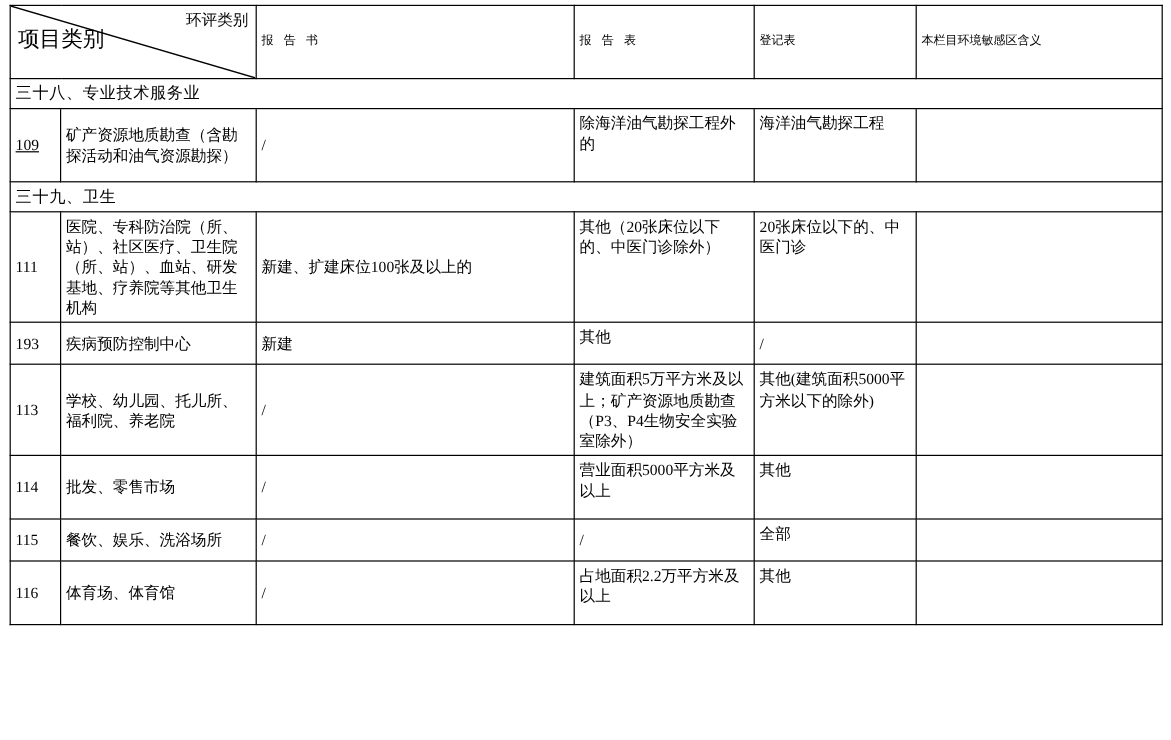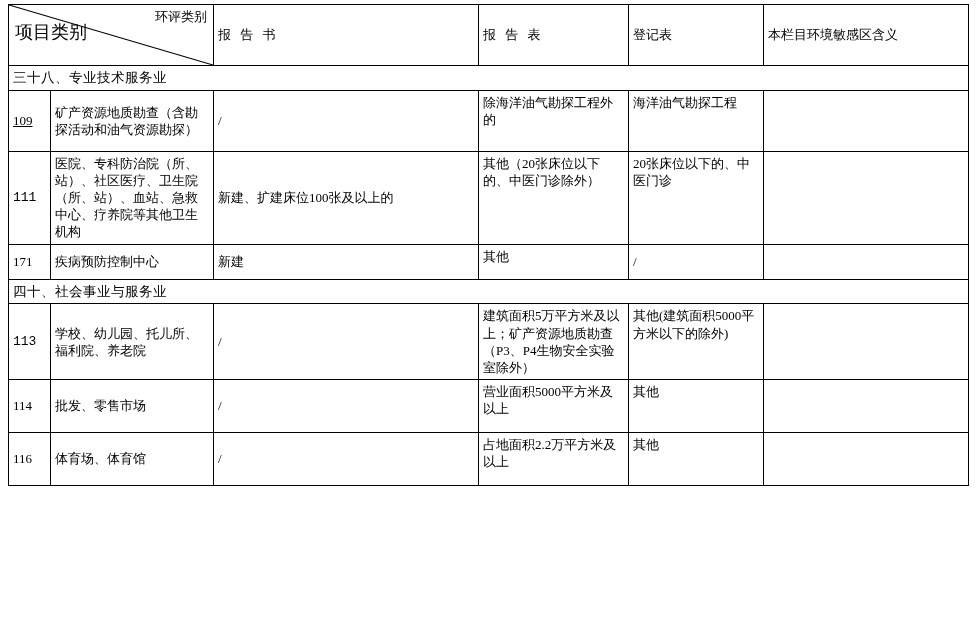--- a/index.html
+++ b/index.html
@@ -65,21 +65,21 @@
   .hdr-corner .cat-bottom {
     position: absolute;
     left: 6px;
     bottom: 20px;
     font-size: 18px;
     white-space: nowrap;
   }
   .hdr-cell {
     text-align: center;
     vertical-align: middle !important;
-    font-size: 13px;
+    font-size: 10px;
     height: 54px;
   }
   .spaced {
     letter-spacing: 3px;
   }
   .center {
     text-align: center;
   }
   .middle {
     vertical-align: middle !important;
@@ -89,21 +89,21 @@
     vertical-align: middle !important;
   }
   .section-row td {
     font-weight: bold;
     font-size: 13.5px;
     padding: 4px 6px;
     letter-spacing: 0.5px;
     margin-left: 41px;
   }
   .tall-1 { height: 54px; text-decoration: underline; }
-  .tall-2 { height: 58px; font-family: Liberation Mono, monospace; }
+  .tall-2 { height: 58px; }
   .tall-3 { height: 46px; }
   .tall-4 { height: 28px; }
 </style>
 </head>
 <body>
 
 <div class="page">
   <table class="env-table">
     <colgroup>
       <col class="c0">
@@ -133,56 +133,64 @@
           <td colspan="6">三十八、专业技术服务业</td>
         </tr>
         <tr>
           <td class="num tall-1">109</td>
           <td class="middle">矿产资源地质勘查（含勘探活动和油气资源勘探）</td>
           <td class="center middle">/</td>
           <td class="">除海洋油气勘探工程外的</td>
           <td class="">海洋油气勘探工程</td>
           <td class=""></td>
         </tr>
+        <tr class="section-row">
+          <td colspan="6">三十九、卫生</td>
+        </tr>
         <tr>
           <td class="num tall-2">111</td>
-          <td class="middle">医院、专科防治院（所、站）、社区医疗、卫生院（所、站）、血站、急救中心、疗养院等其他卫生机构</td>
+          <td class="middle">医院、专科防治院（所、站）、社区医疗、卫生院（所、站）、血站、研发基地、疗养院等其他卫生机构</td>
           <td class="middle">新建、扩建床位100张及以上的</td>
           <td class="">其他（20张床位以下的、中医门诊除外）</td>
           <td class="">20张床位以下的、中医门诊</td>
           <td class=""></td>
         </tr>
         <tr>
-          <td class="num tall-4">171</td>
+          <td class="num tall-4">193</td>
           <td class="middle">疾病预防控制中心</td>
           <td class="middle">新建</td>
           <td class="">其他</td>
           <td class="center middle">/</td>
           <td class=""></td>
-        </tr>
-        <tr class="section-row">
-          <td colspan="6">四十、社会事业与服务业</td>
         </tr>
         <tr>
           <td class="num tall-2">113</td>
           <td class="middle">学校、幼儿园、托儿所、福利院、养老院</td>
           <td class="center middle">/</td>
           <td class="">建筑面积5万平方米及以上；矿产资源地质勘查（P3、P4生物安全实验室除外）</td>
           <td class="">其他(建筑面积5000平方米以下的除外)</td>
           <td class=""></td>
         </tr>
         <tr>
           <td class="num tall-3">114</td>
           <td class="middle">批发、零售市场</td>
           <td class="center middle">/</td>
           <td class="">营业面积5000平方米及以上</td>
           <td class="">其他</td>
           <td class=""></td>
         </tr>
         <tr>
+          <td class="num tall-4">115</td>
+          <td class="middle">餐饮、娱乐、洗浴场所</td>
+          <td class="center middle">/</td>
+          <td class="center middle">/</td>
+          <td class="">全部</td>
+          <td class=""></td>
+        </tr>
+        <tr>
           <td class="num tall-3">116</td>
           <td class="middle">体育场、体育馆</td>
           <td class="center middle">/</td>
           <td class="">占地面积2.2万平方米及以上</td>
           <td class="">其他</td>
           <td class=""></td>
         </tr>
       </tbody>
   </table>
 </div>

